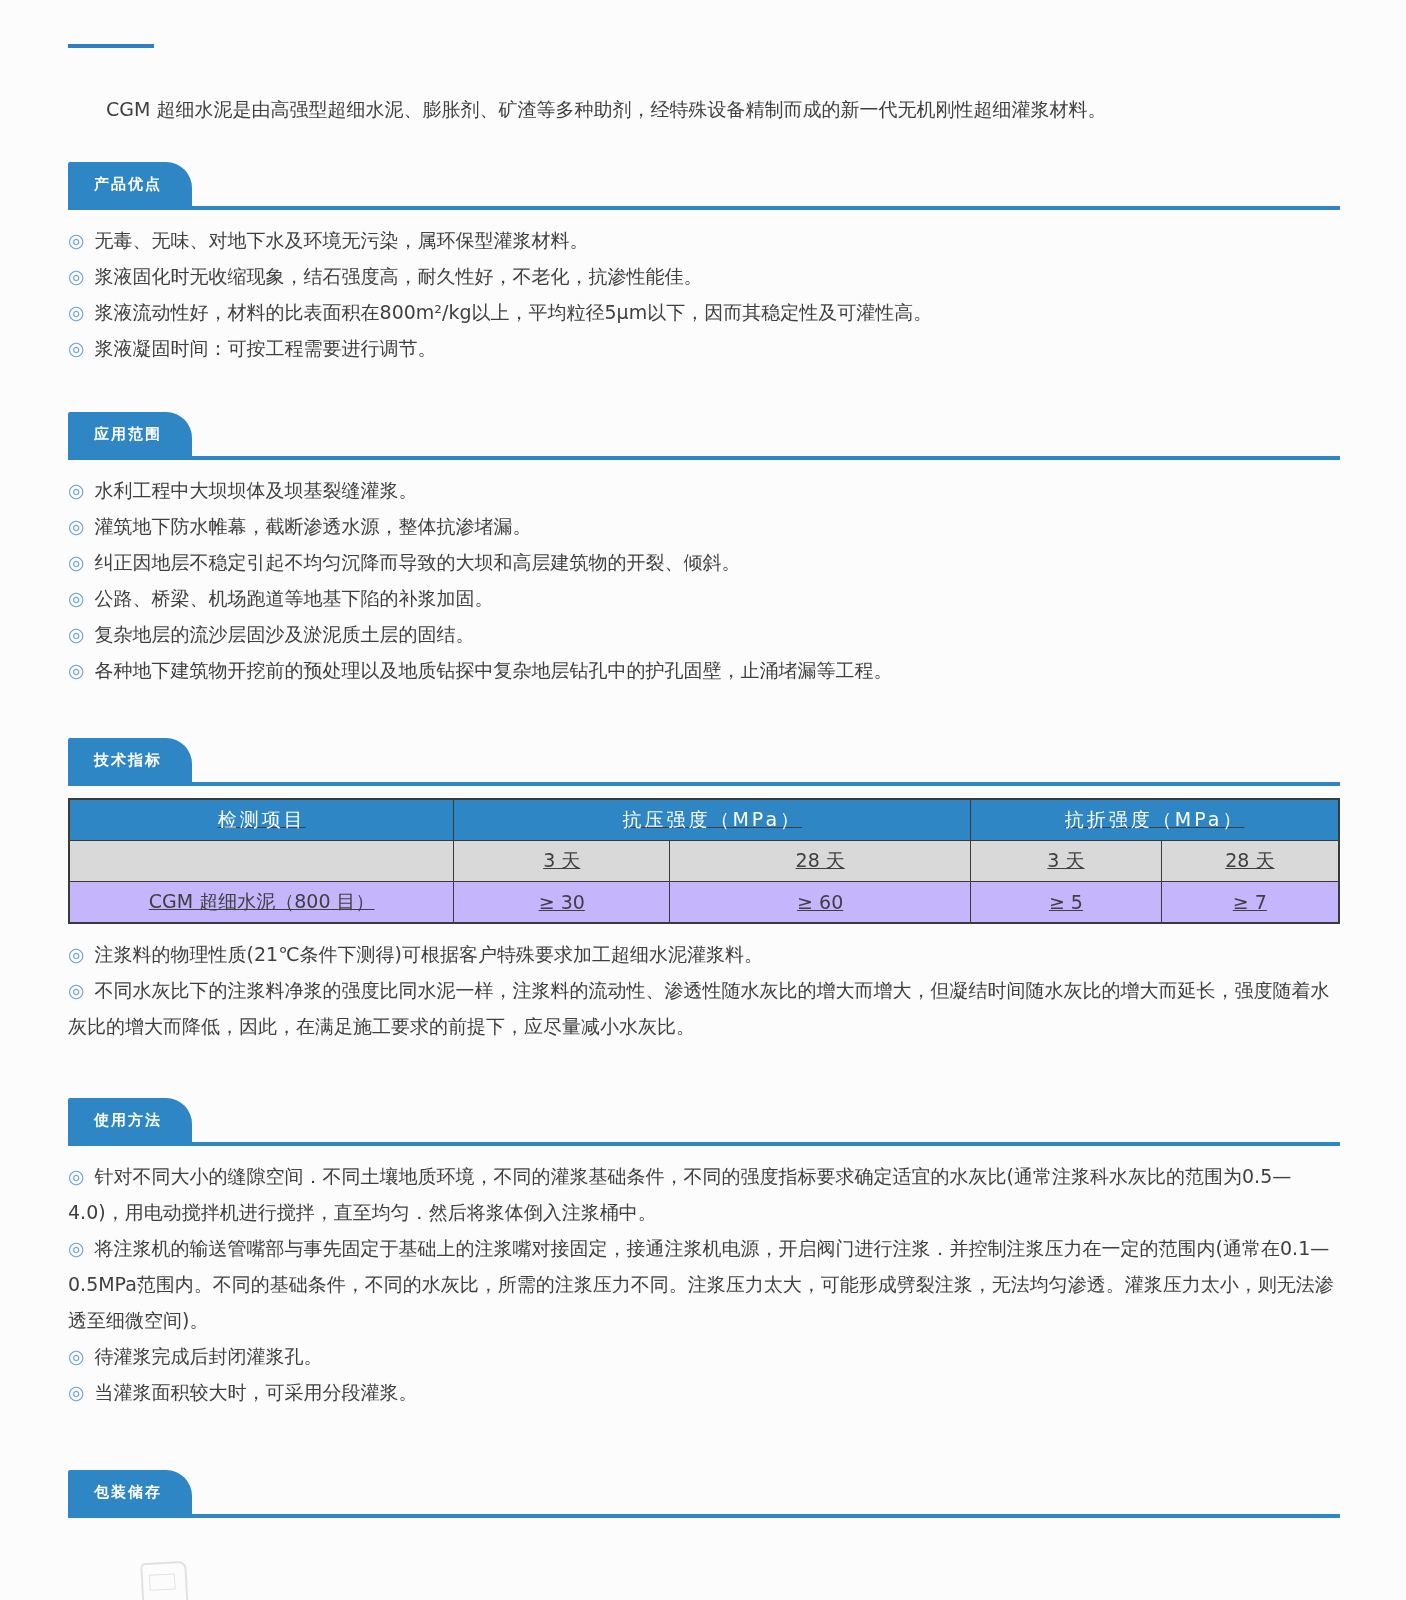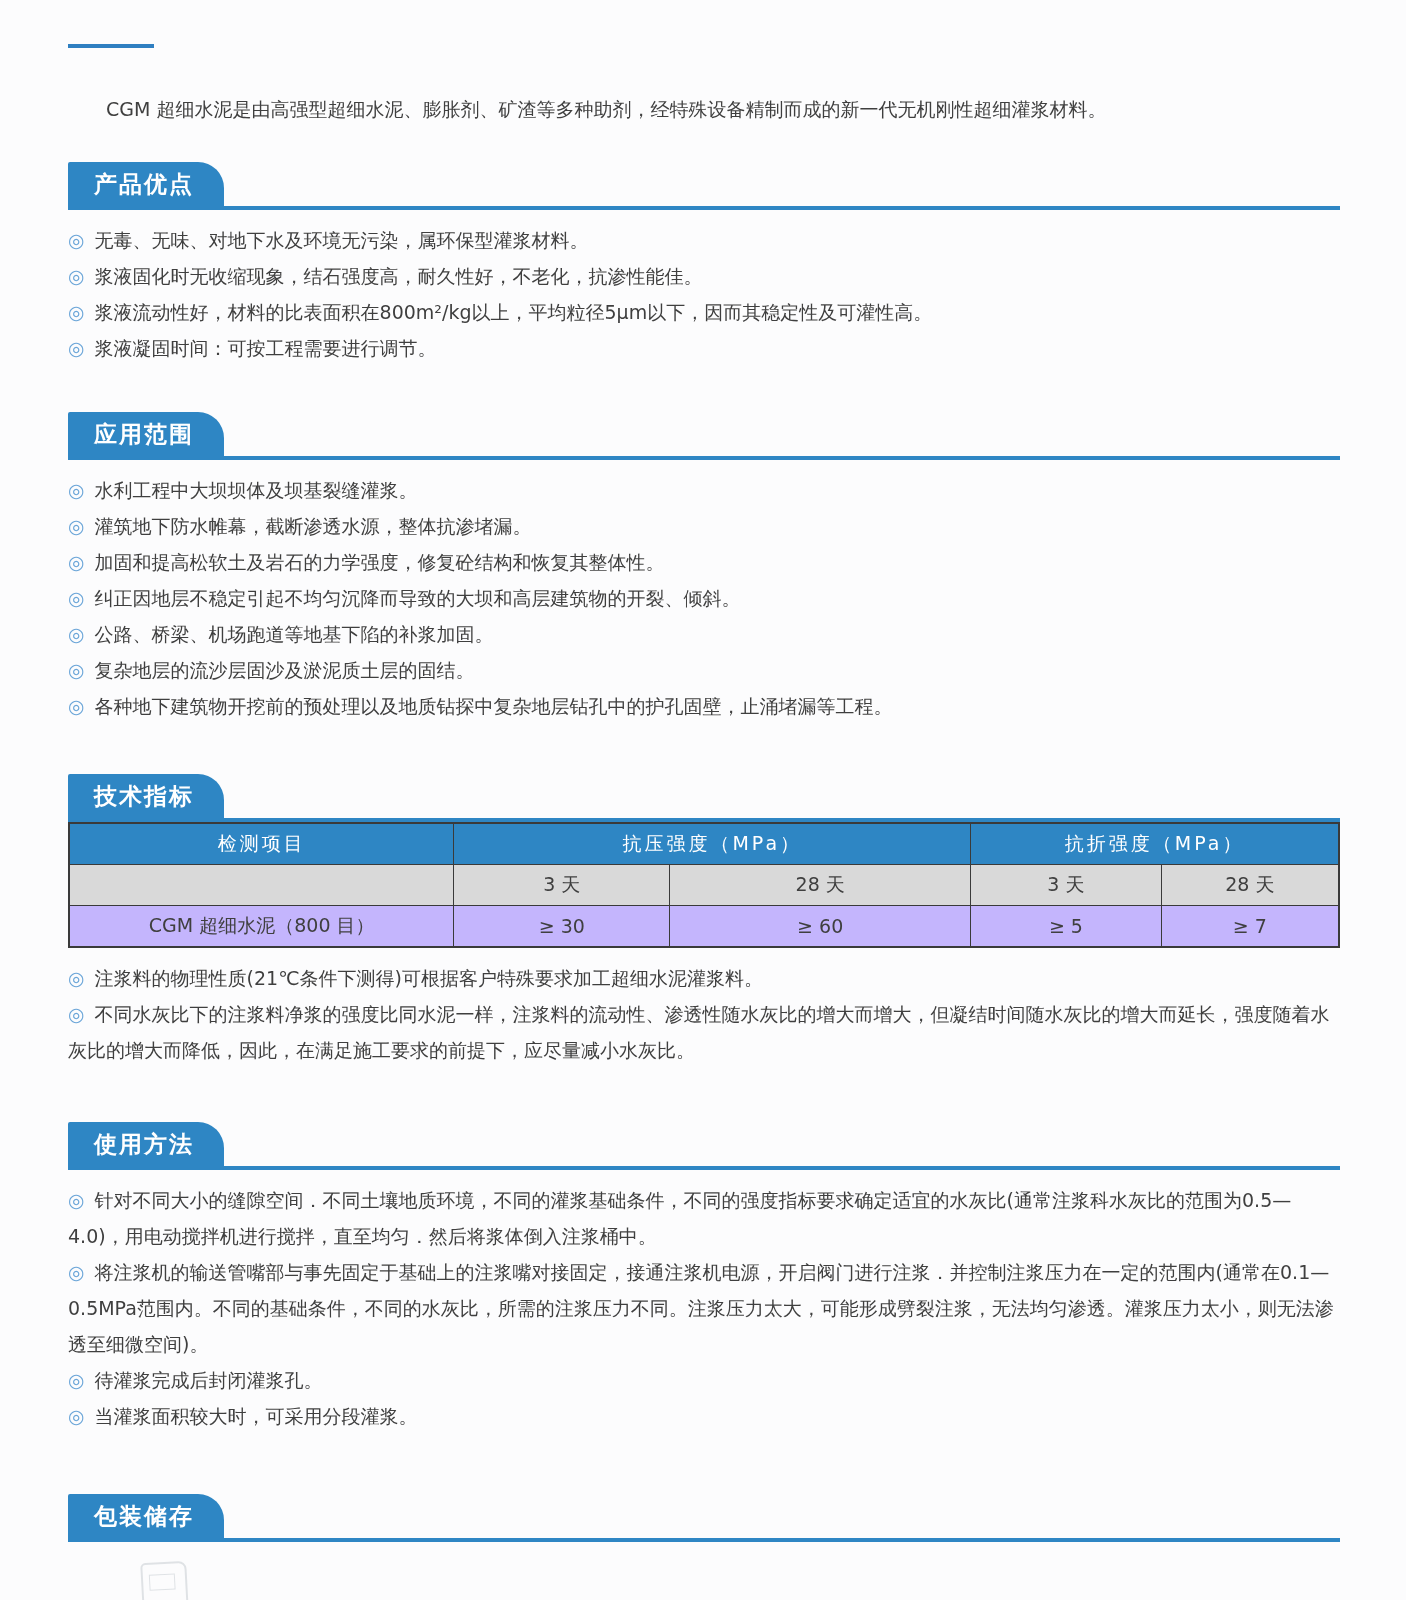--- a/index.html
+++ b/index.html
@@ -43,21 +43,21 @@
   }
 
   .section-head {
     border-bottom: 4px solid var(--accent);
     line-height: 0;
   }
   .section-tab {
     display: inline-block;
     background: var(--accent);
     color: #ffffff;
-    font-size: 23px;
+    font-size: 15px;
     font-weight: bold;
     line-height: 23px;
     letter-spacing: 2px;
     padding: 11px 30px 10px 26px;
     border-radius: 2px 26px 0 0;
     vertical-align: bottom;
   }
   .mt-adv  { margin-top: 38px; }
   .mt-app  { margin-top: 46px; }
   .mt-spec { margin-top: 50px; }
@@ -72,23 +72,24 @@
   }
   ul.bullets li { line-height: 36px; }
   .bullet-icon {
     color: var(--bullet-blue);
     margin-right: 10px;
   }
 
   table.specs {
     width: 100%;
     border-collapse: collapse;
-    margin-top: 0;
+    margin-top: 12px;
     font-size: 19px;
     table-layout: fixed;
+    text-decoration: underline;
   }
   table.specs th, table.specs td {
     border: 1px solid var(--table-border);
     text-align: center;
     padding: 6px 4px;
   }
   table.specs { border: 2px solid var(--table-border); }
   tr.head-row th {
     background: var(--accent);
     color: #ffffff;
@@ -138,21 +139,20 @@
     <li><span class="bullet-icon">◎</span><span>浆液流动性好，材料的比表面积在800m²/kg以上，平均粒径5μm以下，因而其稳定性及可灌性高。</span></li>
     <li><span class="bullet-icon">◎</span><span>浆液凝固时间：可按工程需要进行调节。</span></li>
   </ul>
 
   <div class="section-head mt-app">
     <span class="section-tab">应用范围</span>
   </div>
   <ul class="bullets">
     <li><span class="bullet-icon">◎</span><span>水利工程中大坝坝体及坝基裂缝灌浆。</span></li>
     <li><span class="bullet-icon">◎</span><span>灌筑地下防水帷幕，截断渗透水源，整体抗渗堵漏。</span></li>
-    <li><span class="bullet-icon">◎</span><span>加固和提高松软土及岩石的力学强度，修复砼结构和恢复其整体性。</span></li>
     <li><span class="bullet-icon">◎</span><span>纠正因地层不稳定引起不均匀沉降而导致的大坝和高层建筑物的开裂、倾斜。</span></li>
     <li><span class="bullet-icon">◎</span><span>公路、桥梁、机场跑道等地基下陷的补浆加固。</span></li>
     <li><span class="bullet-icon">◎</span><span>复杂地层的流沙层固沙及淤泥质土层的固结。</span></li>
     <li><span class="bullet-icon">◎</span><span>各种地下建筑物开挖前的预处理以及地质钻探中复杂地层钻孔中的护孔固壁，止涌堵漏等工程。</span></li>
   </ul>
 
   <div class="section-head mt-spec">
     <span class="section-tab">技术指标</span>
   </div>
 

